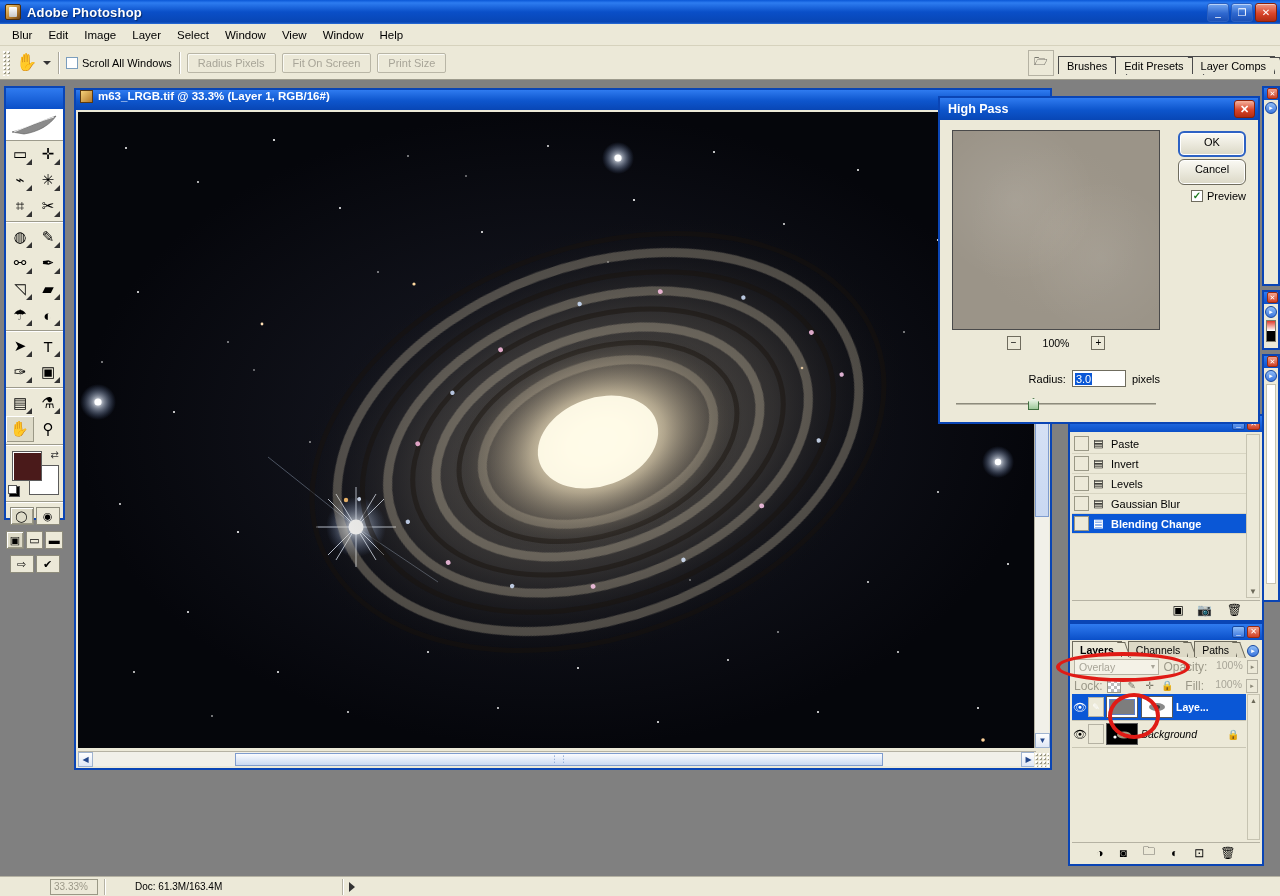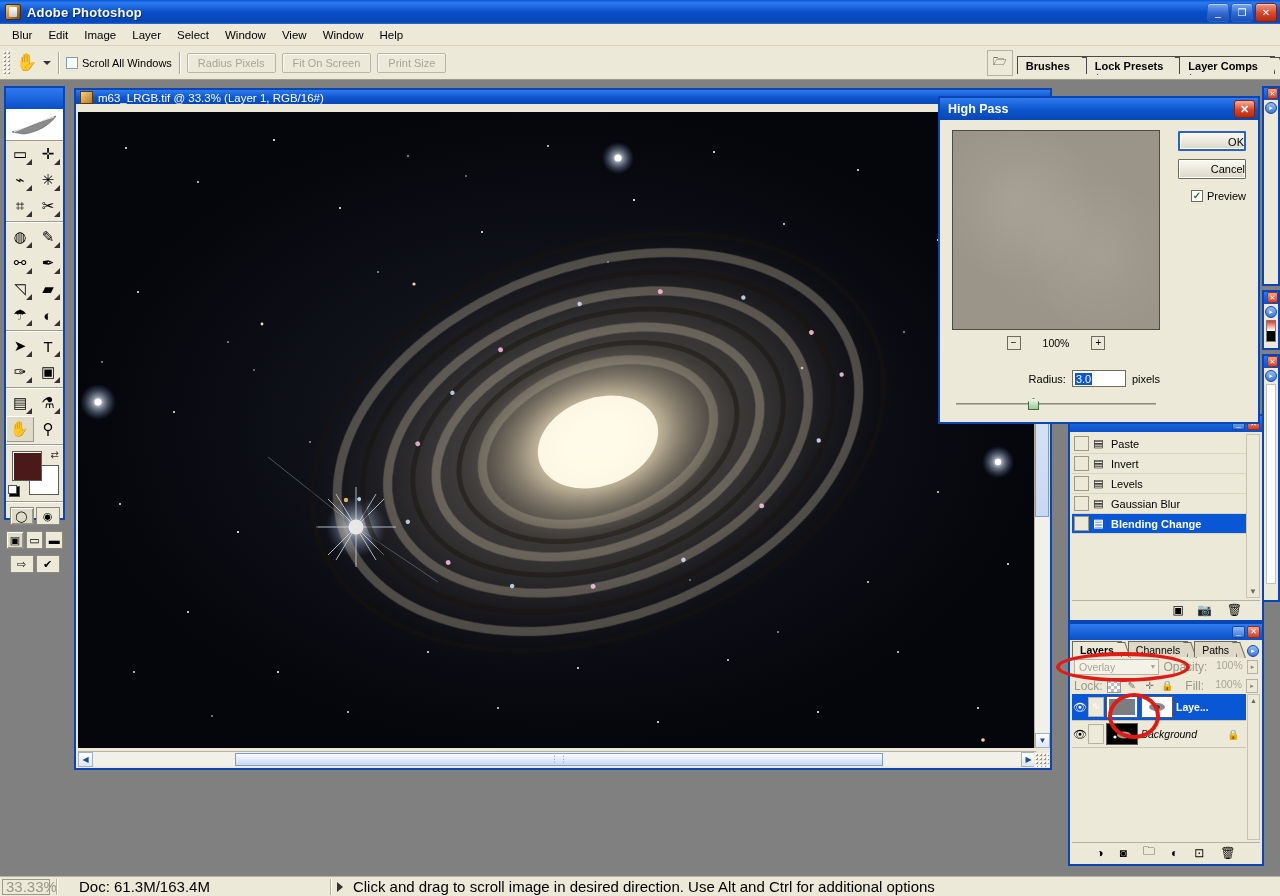--- a/index.html
+++ b/index.html
@@ -68,21 +68,21 @@
     box-shadow:inset 1px 1px 0 #fafaf4;
   }
   .palette-well{
     margin-left:auto; display:flex; align-items:center; height:34px; padding-right:6px;
   }
   .well-icon{ width:26px;height:26px;border:1px solid #b5b2a3;background:#ece9d8;
     display:flex;align-items:center;justify-content:center;margin-right:4px; }
   .tabstrip{ display:flex; align-items:flex-end; height:22px; }
   .ptab{
     background:#ece9d8; border:1px solid #4a4a4a; border-bottom:none;
-    font-size:11px; padding:3px 16px 2px 8px; margin-right:-1px; position:relative;font-weight:bold;
+    font-size:11px; padding:3px 8px 2px 8px; margin-right:-1px; position:relative;
   }
   .ptab:after{ content:""; position:absolute; right:-9px; top:0; width:9px; height:100%;
     background:#ece9d8; border-right:1px solid #4a4a4a; border-top:1px solid #4a4a4a;
     transform:skewX(20deg); }
 
   
   .toolbox{
     position:absolute; left:4px; top:86px; width:61px; height:434px;
     background:#ece9d8; border:2px solid #0a45b5;
   }
@@ -103,22 +103,22 @@
   .qm-row{ display:flex; justify-content:center; gap:2px; padding:3px 0; }
   .qm{ width:24px;height:18px;border:1px solid #8d8b7c;background:#ece9d8;display:flex;align-items:center;justify-content:center;font-size:11px;}
   .qm.on{ box-shadow:inset 1px 1px 0 #fff, inset -1px -1px 0 #9a9886; background:#dedbc8;}
 
   
   .docwin{
     position:absolute; left:74px; top:88px; width:978px; height:682px;
     border:2px solid #0a45b5; background:#ece9d8;
   }
   .doc-title{
-    height:14px; background:linear-gradient(180deg,#2f7bf0 0%,#0d55cc 55%,#0846b5 100%);
-    display:flex;align-items:flex-end; color:#fff; font-weight:normal; font-size:11.5px;
+    height:20px; background:linear-gradient(180deg,#2f7bf0 0%,#0d55cc 55%,#0846b5 100%);
+    display:flex;align-items:flex-start; color:#fff; font-weight:bold; font-size:11.5px;
     padding-left:4px;
   }
   .doc-title .dicon{ width:13px;height:13px;margin-right:5px;
     background:linear-gradient(135deg,#f5d17a,#b3792a); border:1px solid #5b3a12;}
   .doc-canvas{ position:absolute; left:2px; top:22px; width:958px; height:636px; background:#000; overflow:hidden; }
   .scroll-v{ position:absolute; right:1px; top:22px; width:15px; height:636px; background:#f1f0e9; border-left:1px solid #b5b2a3;}
   .scroll-h{ position:absolute; left:2px; bottom:2px; width:958px; height:15px; background:#f1f0e9; border-top:1px solid #b5b2a3;}
   .sb-arrow{ width:15px;height:15px;background:linear-gradient(180deg,#fff,#dfe7f5);border:1px solid #9fb3cf;
     display:flex;align-items:center;justify-content:center;font-size:8px;color:#24488c;}
   .sb-thumb{ background:linear-gradient(180deg,#fbfcfe,#c9d8f2); border:1px solid #7f9cce; }
@@ -213,35 +213,35 @@
   .zlbl{ font-size:10.5px; }
   .radrow{ position:absolute; left:12px; top:272px; width:208px; display:flex; align-items:center; justify-content:flex-end; gap:6px; }
   .radinput{ width:54px;height:17px;border:1px solid #6f6c5e;background:#fff;font-size:11px;display:flex;align-items:center;padding-left:2px;}
   .radinput span{ background:#0a57d6;color:#fff;padding:0 1px;}
   .slider{ position:absolute; left:16px; top:300px; width:200px; height:12px;}
   .slider .track{ position:absolute; left:0; top:5px; width:100%;height:2px;background:#b8b5a5;border-top:1px solid #8d8b7c;}
   .slider .knob{ position:absolute; left:72px; top:0; width:11px;height:12px;
     background:linear-gradient(180deg,#eef6ea,#9dc99a); border:1px solid #3f6f3f;
     clip-path: polygon(50% 0,100% 32%,100% 100%,0 100%,0 32%); }
   .dlg-btn{
-    position:absolute; right:12px; width:68px; height:20px;
-    border:1px solid #6f6c5e; border-radius:1px; background:linear-gradient(180deg,#fbfaf4,#dbd8c6);
-    font-size:11px; text-align:right; line-height:18px; box-shadow:inset 0 0 0 1px #fff;
+    position:absolute; right:12px; width:68px; height:26px;
+    border:1px solid #6f6c5e; border-radius:6px; background:linear-gradient(180deg,#fbfaf4,#dbd8c6);
+    font-size:11px; text-align:center; line-height:18px; box-shadow:inset 0 0 0 1px #fff;
   }
   .dlg-btn.ok{ top:33px; border:2px solid #2d62c4; }
   .dlg-btn.cancel{ top:61px; }
   .prevchk{ position:absolute; right:12px; top:92px; display:flex; align-items:center; gap:4px; font-size:11px;}
   .prevchk .box{ width:12px;height:12px;border:1px solid #6f6c5e;background:#fff;color:#1d7a1d;font-size:10px;line-height:10px;text-align:center;font-weight:bold;}
 
   
   .statusbar{ position:absolute; left:0; bottom:0; width:1280px; height:20px; background:#ece9d8;
-    border-top:1px solid #b5b2a3; display:flex; align-items:center; font-size:15px;}
+    border-top:1px solid #b5b2a3; display:flex; align-items:center; font-size:10px;padding-left:48px;}
   .zoomfield{ width:48px;height:16px;margin-left:2px;border:1px solid #9a9886;background:#ece9d8;color:#9b9888;
     display:flex;align-items:center;padding-left:3px;}
-  .docinfo{ margin-left:16px; }
+  .docinfo{ margin-left:24px; }
   .status-sep{ width:1px;height:16px;background:#b5b2a3;margin:0 6px; box-shadow:1px 0 0 #fff;}
   .status-tri{ width:0;height:0;border-top:5px solid transparent;border-bottom:5px solid transparent;border-left:6px solid #333;}
   .status-hint{ margin-left:10px; }
 
   
   .annot{ position:absolute; border:4px solid #e01b15; border-radius:50%; z-index:60; pointer-events:none;}
 </style>
 </head>
 <body>
 
@@ -280,21 +280,21 @@
     </div>
     <div class="vsep"></div>
     <div class="gbtn">Radius Pixels</div>
     <div class="gbtn">Fit On Screen</div>
     <div class="gbtn">Print Size</div>
 
     <div class="palette-well">
       <div class="well-icon">🗁</div>
       <div class="tabstrip">
         <div class="ptab">Brushes</div>
-        <div class="ptab">Lock Presets</div>
+        <div class="ptab">Edit Presets</div>
         <div class="ptab">Layer Comps</div>
       </div>
     </div>
   </div>
 
   <div class="toolbox">
     <div class="tb-head"></div>
     <div class="tb-logo">
       <svg width="50" height="24" viewBox="0 0 50 24">
         <path d="M2 19 C14 16 26 10 46 3 C40 12 28 19 14 21 Z" fill="#8b8b8b" stroke="#555" stroke-width=".6"></path>
@@ -704,16 +704,15 @@
 
   <div class="annot" style="left:1056px; top:652px; width:134px; height:30px;"></div>
   <div class="annot" style="left:1108px; top:693px; width:52px; height:46px;"></div>
 
   <div class="statusbar">
     <div class="zoomfield">33.33%</div>
     <div class="status-sep"></div>
     <div class="docinfo">Doc: 61.3M/163.4M</div>
     <div class="status-sep" style="margin-left:120px;"></div>
     <div class="status-tri"></div>
-    <div class="status-hint">Click and drag to scroll image in desired direction.  Use Alt and Ctrl for additional options</div>
   </div>
 
 </div>
 
 </body></html>

